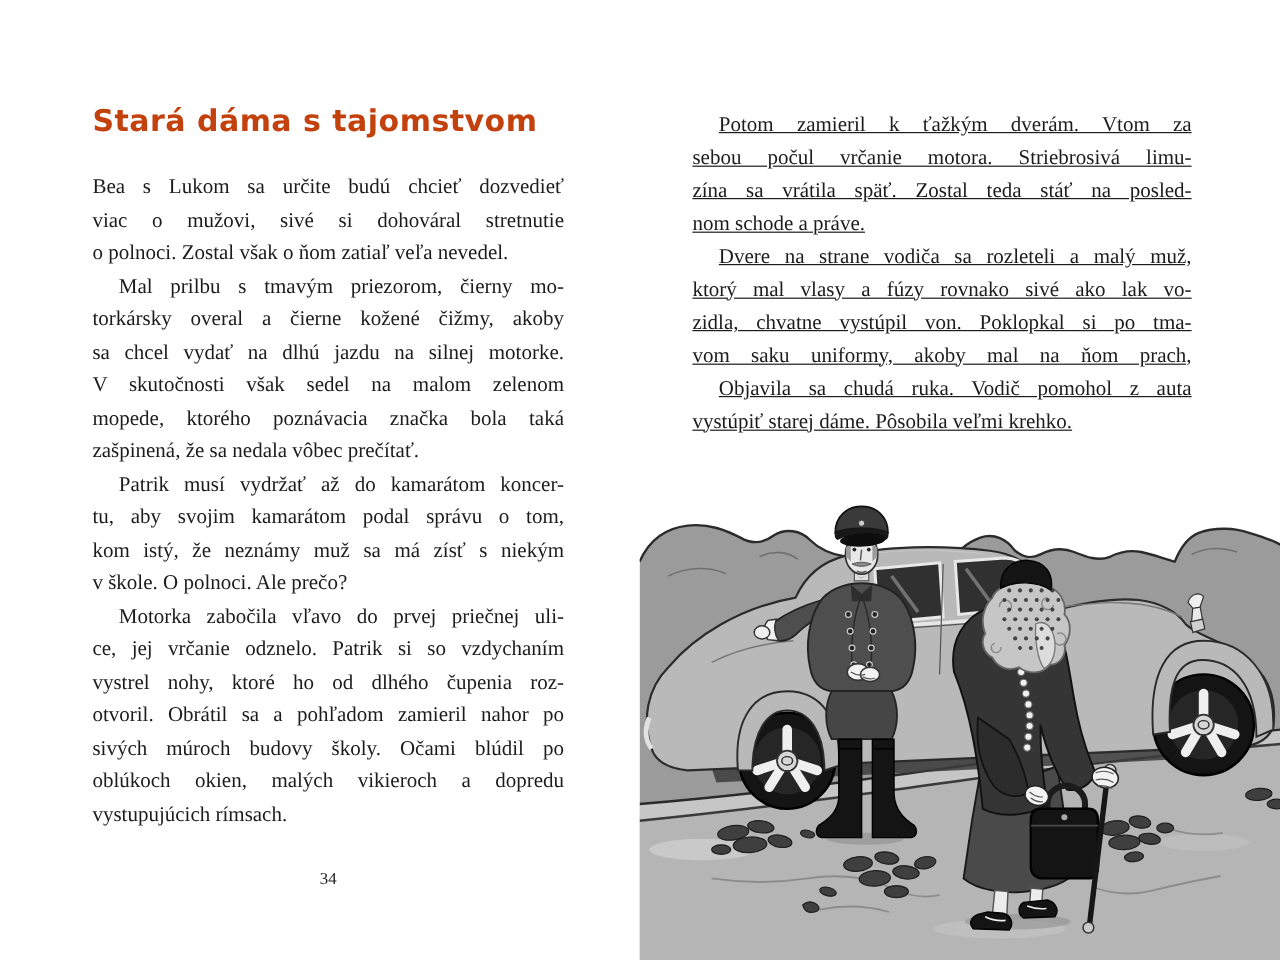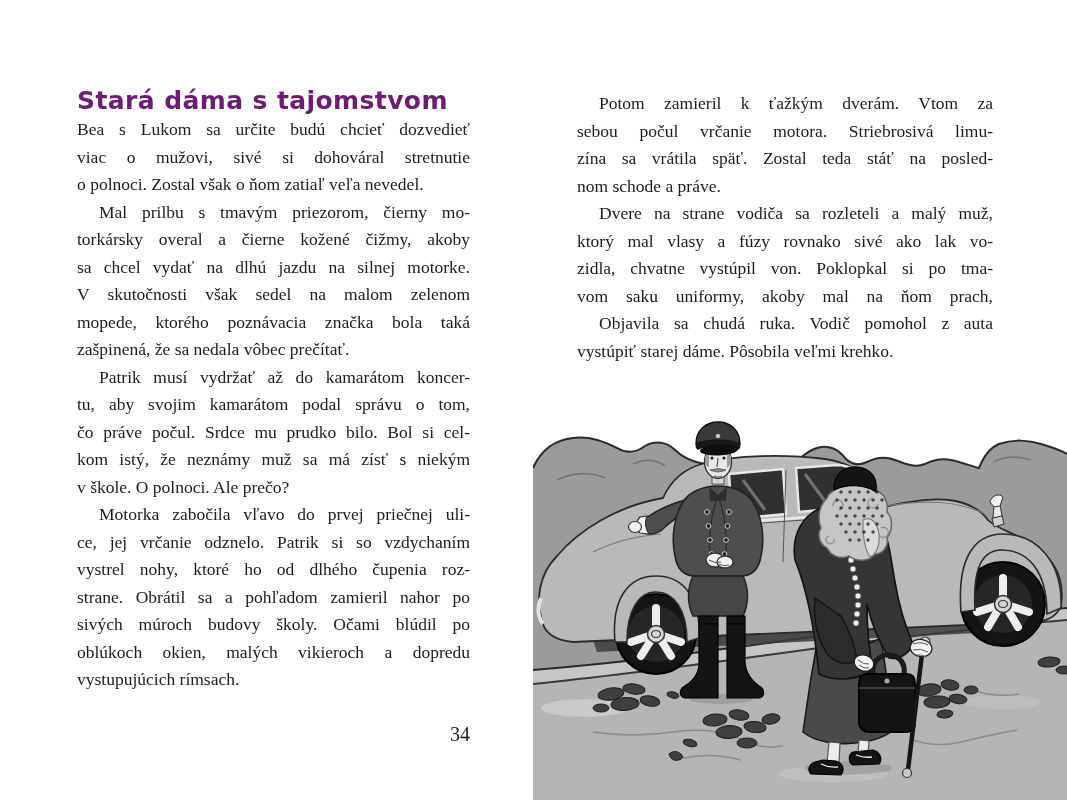--- a/index.html
+++ b/index.html
@@ -5,36 +5,36 @@
   html,body{margin:0;padding:0;background:#ffffff;}
   body{width:1067px;height:800px;position:relative;overflow:hidden;
        font-family:"Liberation Serif", serif;color:#1c1c1c;}
 
   .column{position:absolute;}
   #left-column{left:77px;top:86px;width:393px;}
   #right-column{left:577px;top:90px;width:416px;}
 
   h1.chapter-heading{
     margin:0;font-family:"DejaVu Sans", sans-serif;font-weight:bold;
-    font-size:25px;line-height:30px;letter-spacing:.4px;color:#701a75;}
-
-  .text-block{}
-  #right-column .text-block{margin-top:0;}
+    font-size:25px;line-height:30px;letter-spacing:.4px;color:#c2410c;}
+
+  .text-block{margin-top:26px;}
+  #right-column .text-block{margin-top:0;text-decoration:underline;}
 
   .para{margin:0;}
   .line{
     font-size:17.5px;line-height:27.5px;
     text-align:justify;text-align-last:justify;
     white-space:nowrap;}
   .line-last{text-align-last:left;}
   .line-indent{padding-left:22px;}
 
   #page-number{
     position:absolute;left:77px;top:722px;width:393px;
-    text-align:right;font-size:20px;line-height:24px;}
+    text-align:center;font-size:14px;line-height:24px;}
 
   #illustration{
     position:absolute;left:533px;top:402px;width:534px;height:398px;}
   #illustration svg{display:block;}
 
   
   .f-sky{fill:var(--sky,#ffffff);}
   .f-hills{fill:var(--hills,#9b9b9b);}
   .f-ground{fill:var(--ground,#b5b5b5);}
   .f-curb{fill:var(--curb,#c8c8c8);}
@@ -64,29 +64,28 @@
         <div class="line line-indent">Mal prilbu s tmavým priezorom, čierny mo-</div>
         <div class="line">torkársky overal a čierne kožené čižmy, akoby</div>
         <div class="line">sa chcel vydať na dlhú jazdu na silnej motorke.</div>
         <div class="line">V skutočnosti však sedel na malom zelenom</div>
         <div class="line">mopede, ktorého poznávacia značka bola taká</div>
         <div class="line line-last">zašpinená, že sa nedala vôbec prečítať.</div>
       </div>
       <div class="para">
         <div class="line line-indent">Patrik musí vydržať až do kamarátom koncer-</div>
         <div class="line">tu, aby svojim kamarátom podal správu o tom,</div>
-        <div class="line">čo práve počul. Srdce mu prudko bilo. Bol si cel-</div>
         <div class="line">kom istý, že neznámy muž sa má zísť s niekým</div>
         <div class="line line-last">v škole. O polnoci. Ale prečo?</div>
       </div>
       <div class="para">
         <div class="line line-indent">Motorka zabočila vľavo do prvej priečnej uli-</div>
         <div class="line">ce, jej vrčanie odznelo. Patrik si so vzdychaním</div>
         <div class="line">vystrel nohy, ktoré ho od dlhého čupenia roz-</div>
-        <div class="line">strane. Obrátil sa a pohľadom zamieril nahor po</div>
+        <div class="line">otvoril. Obrátil sa a pohľadom zamieril nahor po</div>
         <div class="line">sivých múroch budovy školy. Očami blúdil po</div>
         <div class="line">oblúkoch okien, malých vikieroch a dopredu</div>
         <div class="line line-last">vystupujúcich rímsach.</div>
       </div>
     </div>
 </div>
 
 <div class="column" id="right-column">
   <div class="text-block">
       <div class="para">

